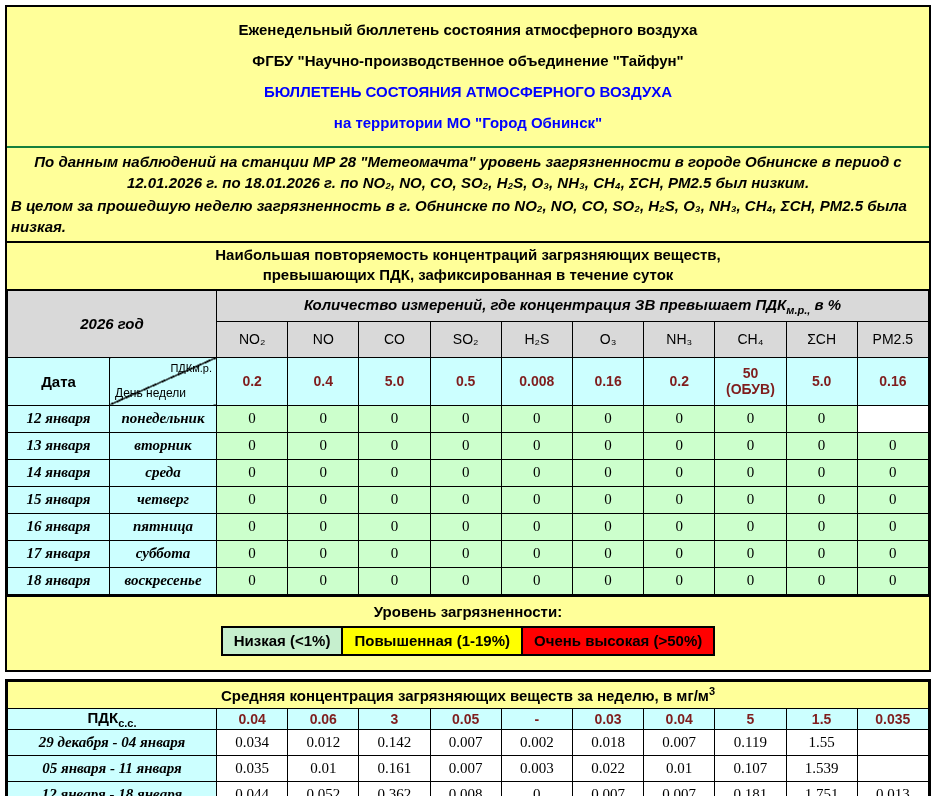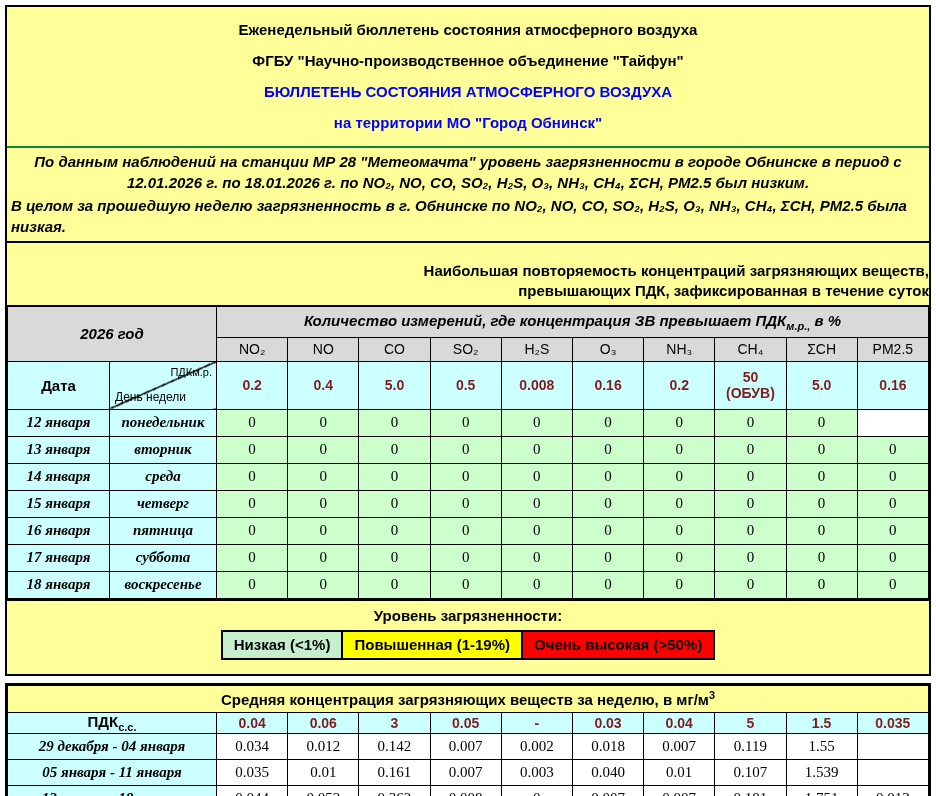--- a/index.html
+++ b/index.html
@@ -12,30 +12,30 @@
   .title-block{background:#FFFF99;text-align:center;padding:13px 0 2px;}
   .title-line{font-weight:bold;font-size:15px;line-height:19px;margin:0 0 12px;}
   .title-line.blue{color:#0000FF;}
 
   
   .para-block{border-top:2px solid #15803d;background:#FFFF99;font-weight:bold;font-style:italic;font-size:15px;line-height:21px;padding:3px 4px 4px;}
   .para-center{text-align:center;margin:0;}
   .para-left{text-align:left;margin:2px 0 0;}
 
   
-  .strip-block{border-top:2px solid #000;background:#FFFF99;font-weight:bold;font-size:15px;line-height:20px;text-align:right;padding:18px 0 4px;}
+  .strip-block{border-top:2px solid #000;background:#FFFF99;font-weight:bold;font-size:15px;line-height:20px;text-align:center;padding:2px 0 4px;}
 
   
   table{border-collapse:collapse;table-layout:fixed;width:100%;}
   td{border:1.5px solid #000;text-align:center;vertical-align:middle;padding:0 1px;overflow:hidden;}
 
   
   .t1 td.gray{background:#D9D9D9;}
   .t1 .h-measure{height:31px;}
-  .t1 .h-gas{height:24px;}
+  .t1 .h-gas{height:36px;}
   .t1 .h-pdk{height:48px;}
   .t1 tbody tr{height:27px;}
   .measure-header{font-weight:bold;font-style:italic;font-size:15px;}
   .year-cell{font-weight:bold;font-style:italic;font-size:15px;}
   .gas-cell{font-size:14px;}
   td.cyan{background:#CCFFFF;}
   .date-header{font-weight:bold;font-size:15px;}
   .pdk-val{color:#7f1d1d;font-weight:bold;font-size:14px;line-height:16px;}
   .diag{position:relative;background-color:#CCFFFF;background-image:linear-gradient(to bottom right,transparent calc(50% - 0.8px),#000 calc(50% - 0.8px),#000 calc(50% + 0.8px),transparent calc(50% + 0.8px));}
   .diag-tr{position:absolute;top:4px;right:4px;font-size:11px;}
@@ -297,21 +297,21 @@
             <td class="conc-val">1.55</td>
             <td class="conc-val"></td>
           </tr>
           <tr>
             <td class="period-cell">05 января - 11 января</td>
             <td class="conc-val">0.035</td>
             <td class="conc-val">0.01</td>
             <td class="conc-val">0.161</td>
             <td class="conc-val">0.007</td>
             <td class="conc-val">0.003</td>
-            <td class="conc-val">0.040</td>
+            <td class="conc-val">0.022</td>
             <td class="conc-val">0.01</td>
             <td class="conc-val">0.107</td>
             <td class="conc-val">1.539</td>
             <td class="conc-val"></td>
           </tr>
           <tr>
             <td class="period-cell">12 января - 18 января</td>
             <td class="conc-val">0.044</td>
             <td class="conc-val">0.052</td>
             <td class="conc-val">0.362</td>

